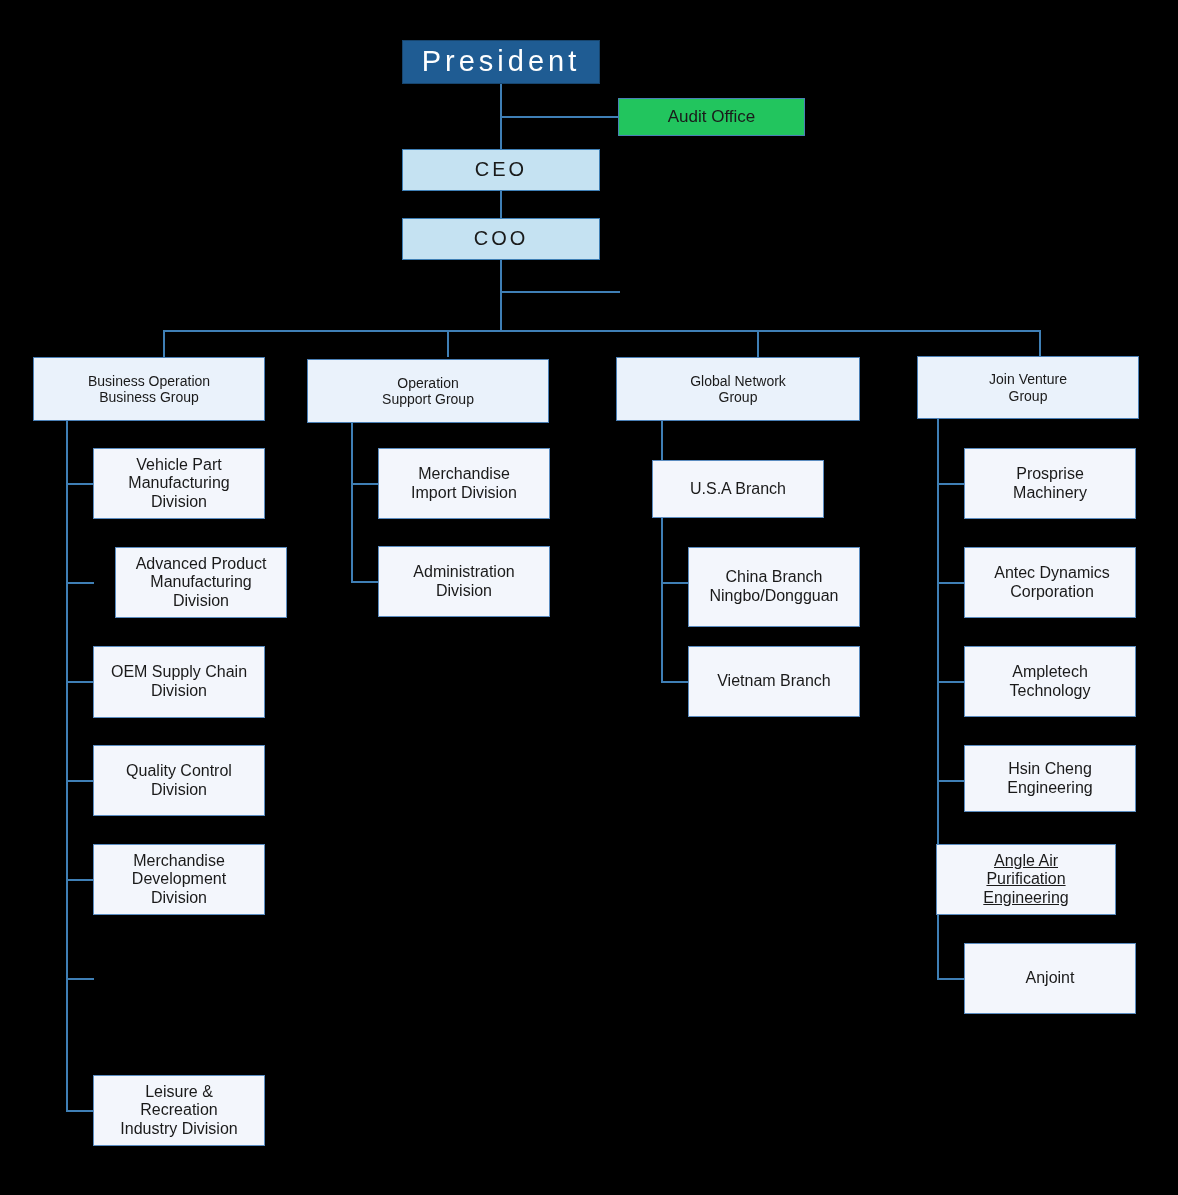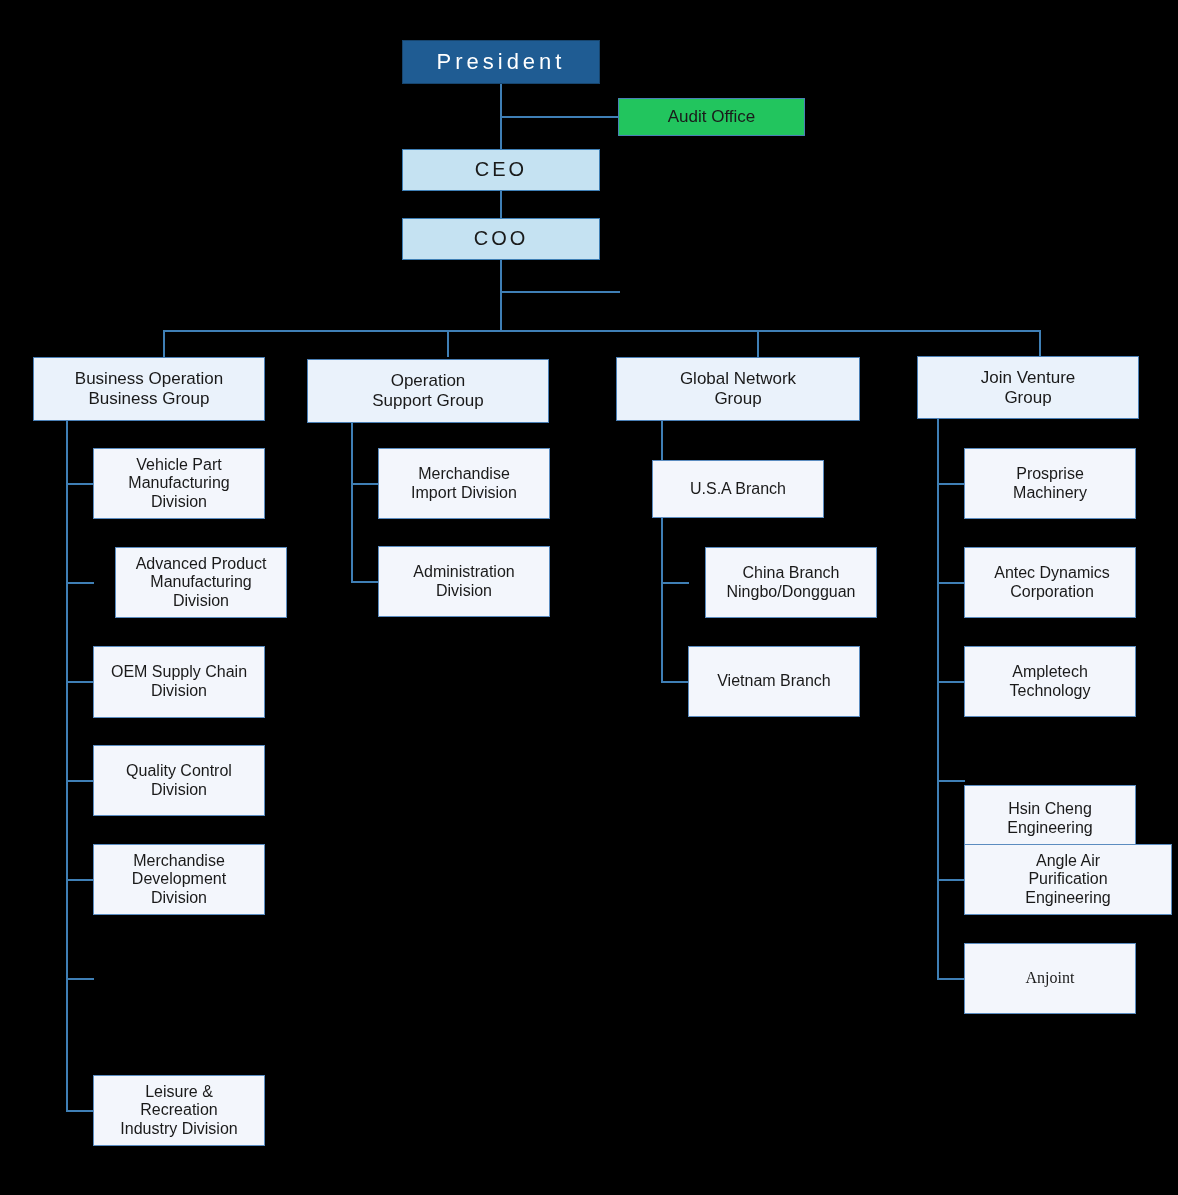--- a/index.html
+++ b/index.html
@@ -34,42 +34,42 @@
   .node .lbl {
     display: block;
     width: 100%;
     white-space: pre-line;
   }
   
   .node.lvl-president {
     background: #1f5c93;
     border: 1px solid #17456e;
     color: #ffffff;
-    font-size: 22px;
+    font-size: 29px;
     letter-spacing: 4px;
     font-weight: 400;
   }
   
   .node.lvl-exec {
     background: #c5e2f2;
     border: 1px solid #3f7fb5;
     font-size: 20px;
     letter-spacing: 3px;
   }
   
   .node.lvl-staff {
     background: #22c55e;
     border: 1px solid #4a7fb5;
     font-size: 17px;
   }
   
   .node.lvl-group {
     background: #eaf2fb;
     border: 1px solid #4a7fb5;
-    font-size: 17px;
+    font-size: 14px;
   }
   
   .node.lvl-leaf {
     background: #f3f6fc;
     border: 1px solid #5b8cc0;
     font-size: 16px;
   }
 
   
   .ln {
@@ -196,46 +196,46 @@
 Import Division</span>
   </div>
   <div class="node lvl-leaf" style="left:378px; top:546px; width:172px; height:71px;">
     <span class="lbl">Administration
 Division</span>
   </div>
 
   <div class="node lvl-leaf" style="left:652px; top:448px; width:172px; height:58px;margin-top:12px;">
     <span class="lbl">U.S.A Branch</span>
   </div>
-  <div class="node lvl-leaf" style="left:688px; top:547px; width:172px; height:71px;margin-left:17px;">
+  <div class="node lvl-leaf" style="left:688px; top:547px; width:172px; height:80px;">
     <span class="lbl">China Branch
 Ningbo/Dongguan</span>
   </div>
   <div class="node lvl-leaf" style="left:688px; top:646px; width:172px; height:71px;">
     <span class="lbl">Vietnam Branch</span>
   </div>
 
   <div class="node lvl-leaf" style="left:964px; top:448px; width:172px; height:71px;">
     <span class="lbl">Prosprise
 Machinery</span>
   </div>
   <div class="node lvl-leaf" style="left:964px; top:547px; width:172px; height:71px;padding-left:8px;">
     <span class="lbl">Antec Dynamics
 Corporation</span>
   </div>
   <div class="node lvl-leaf" style="left:964px; top:646px; width:172px; height:71px;">
     <span class="lbl">Ampletech
 Technology</span>
   </div>
-  <div class="node lvl-leaf" style="left:964px; top:785px; width:172px; height:67px;">
+  <div class="node lvl-leaf" style="left:964px; top:745px; width:172px; height:67px;">
     <span class="lbl">Hsin Cheng
 Engineering</span>
   </div>
-  <div class="node lvl-leaf" style="left:964px; top:844px; width:208px; height:71px;">
+  <div class="node lvl-leaf" style="left:936px; top:844px; width:180px; height:71px;text-decoration:underline;">
     <span class="lbl">Angle Air
 Purification
 Engineering</span>
   </div>
-  <div class="node lvl-leaf" style="left:964px; top:943px; width:172px; height:71px;font-family:Liberation Serif, serif;">
+  <div class="node lvl-leaf" style="left:964px; top:943px; width:172px; height:71px;">
     <span class="lbl">Anjoint</span>
   </div>
 
 </div>
 
 </body></html>

